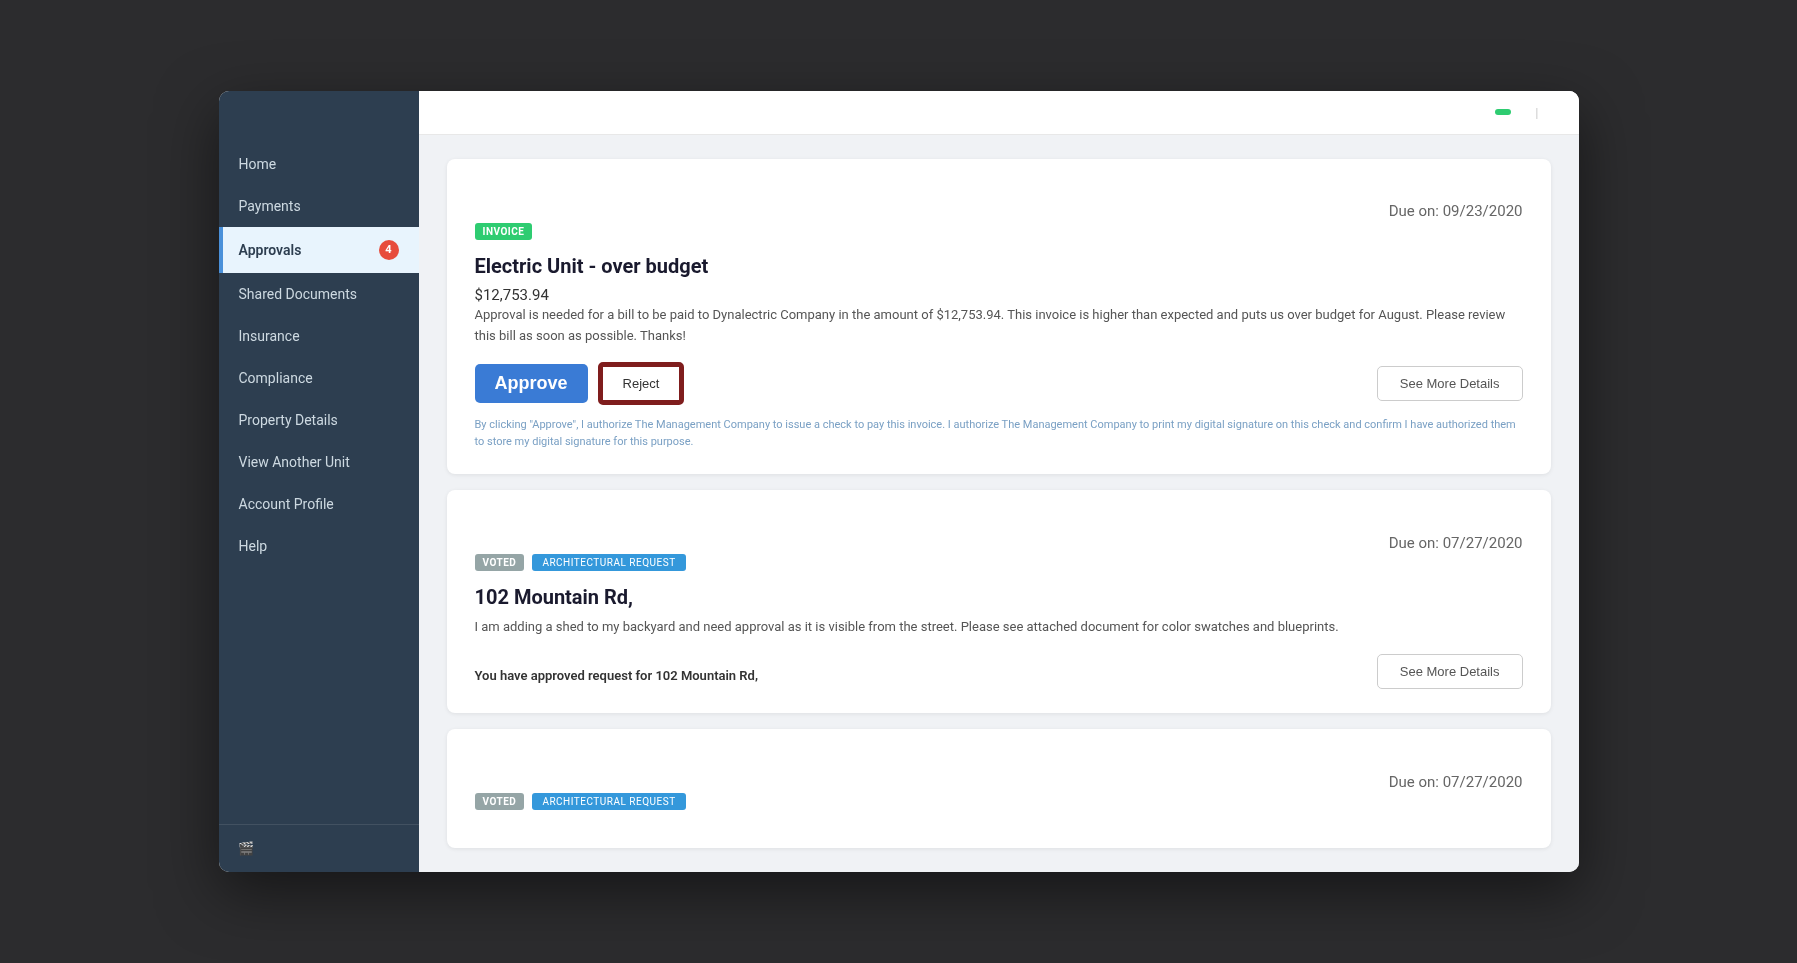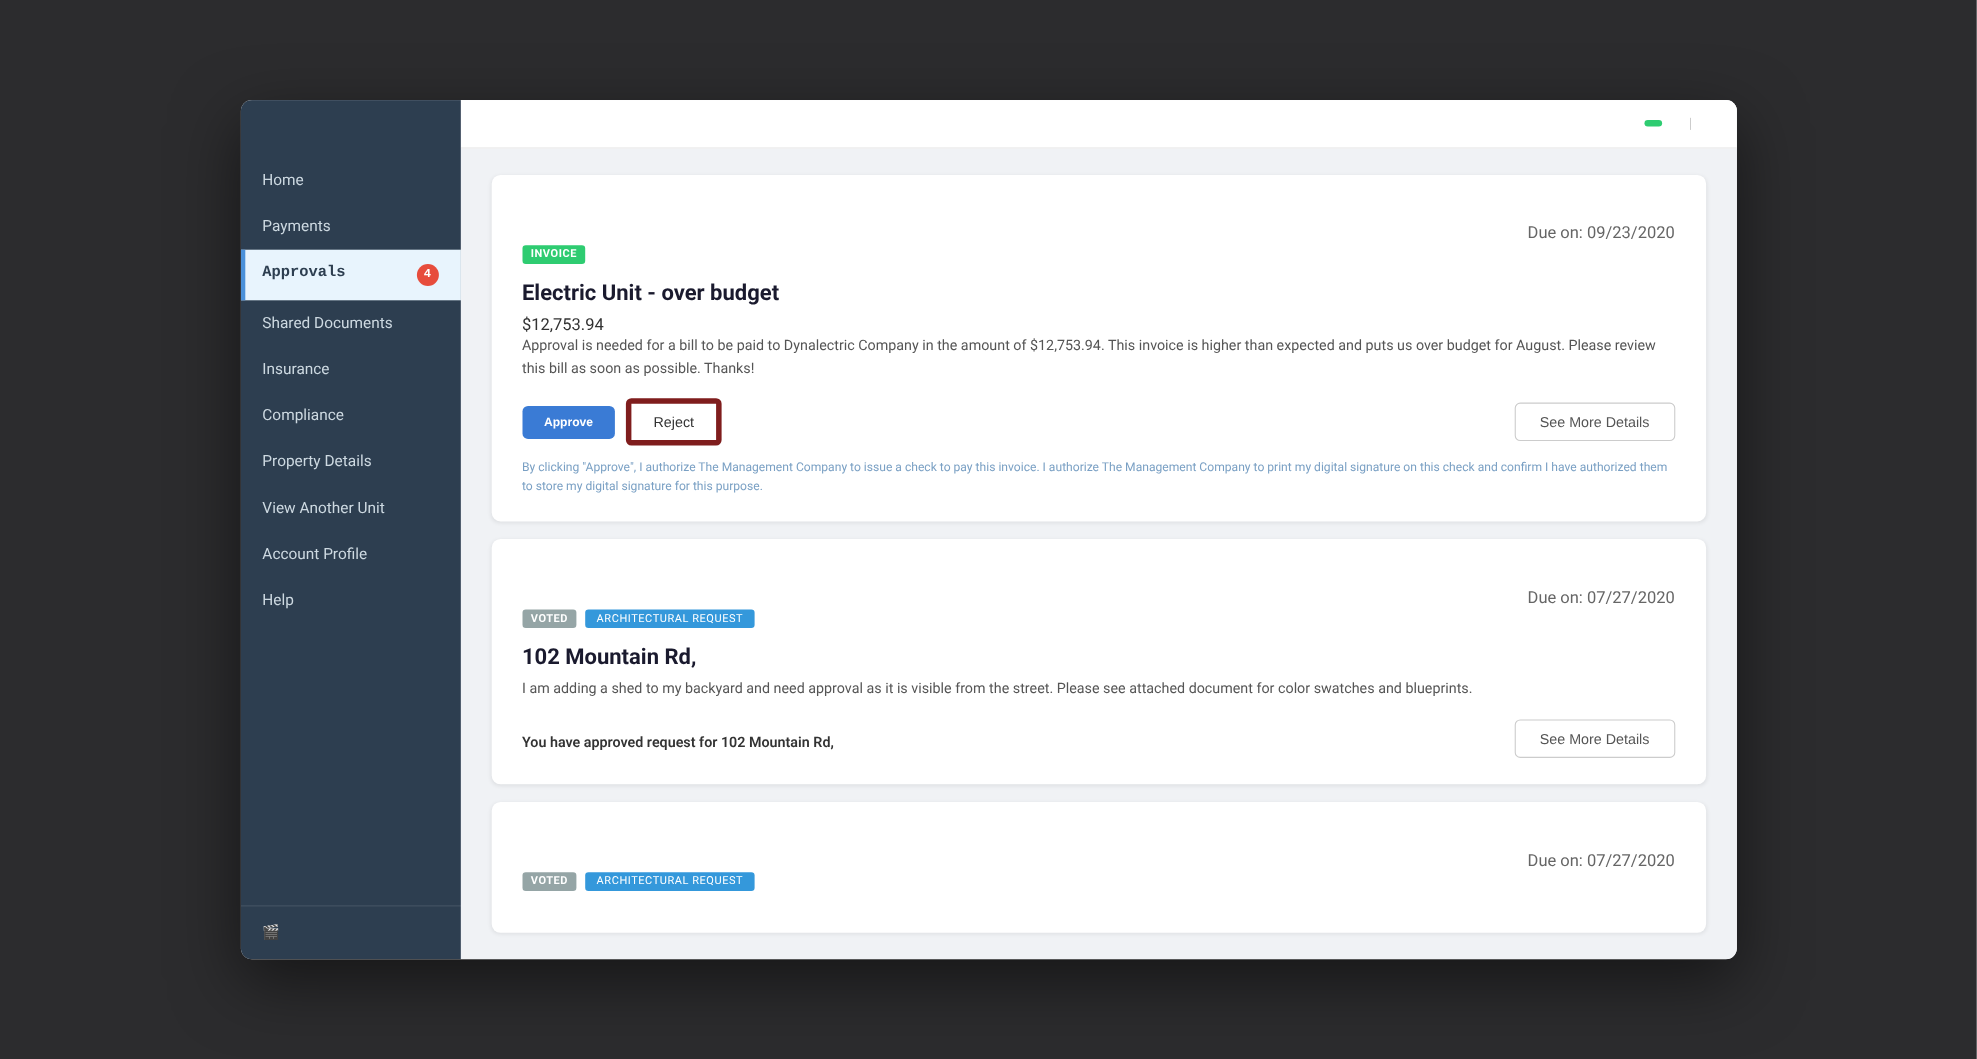--- a/index.html
+++ b/index.html
@@ -48,31 +48,30 @@
     .sidebar-nav {
       margin-top: 16px;
       flex: 1;
     }
     .nav-item {
       padding: 13px 20px;
       font-size: 14px;
       color: #cdd9e1;
       cursor: pointer;
       display: flex;
-      align-items: flex-start;
+      align-items: center;
       justify-content: space-between;
       transition: background 0.15s;
     }
     .nav-item.active {
       background: #e8f4fd;
       color: #2d3e50;
       font-weight: 600;
       border-left: 4px solid #4a90d9;
       padding-left: 16px;
-      font-family: Liberation Mono, monospace;
     }
     .nav-badge {
       background: #e74c3c;
       color: #fff;
       border-radius: 50%;
       width: 20px;
       height: 20px;
       font-size: 11px;
       display: flex;
       align-items: center;
@@ -225,21 +224,21 @@
       align-items: center;
       gap: 10px;
       margin-bottom: 12px;
     }
     .btn-approve {
       background: #3a7bd5;
       color: #fff;
       border: none;
       padding: 9px 20px;
       border-radius: 5px;
-      font-size: 11px;
+      font-size: 18px;
       font-weight: 600;
       cursor: pointer;
     }
     .btn-reject {
       background: #fff;
       color: #333;
       border: 5px solid #7f1d1d;
       padding: 9px 20px;
       border-radius: 5px;
       font-size: 13px;

